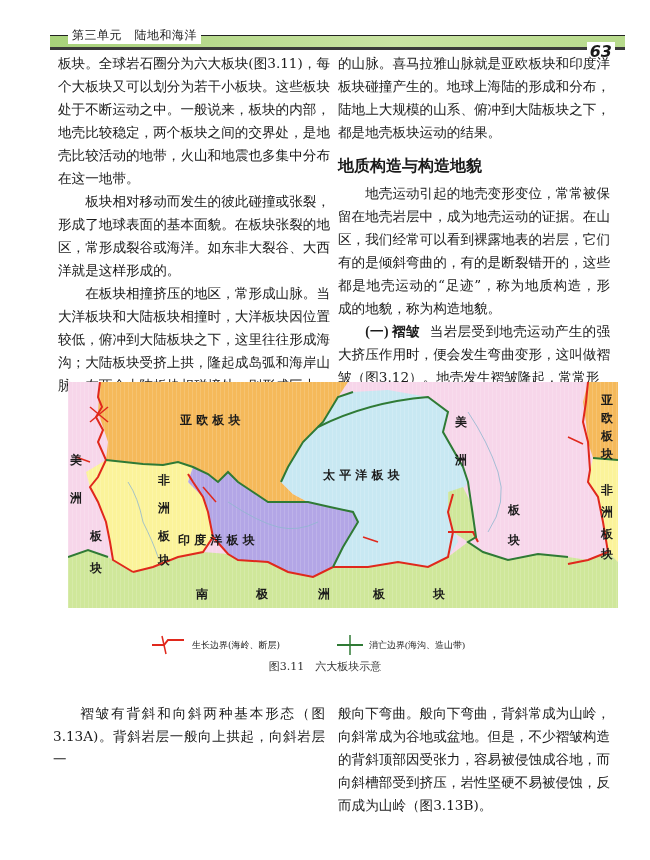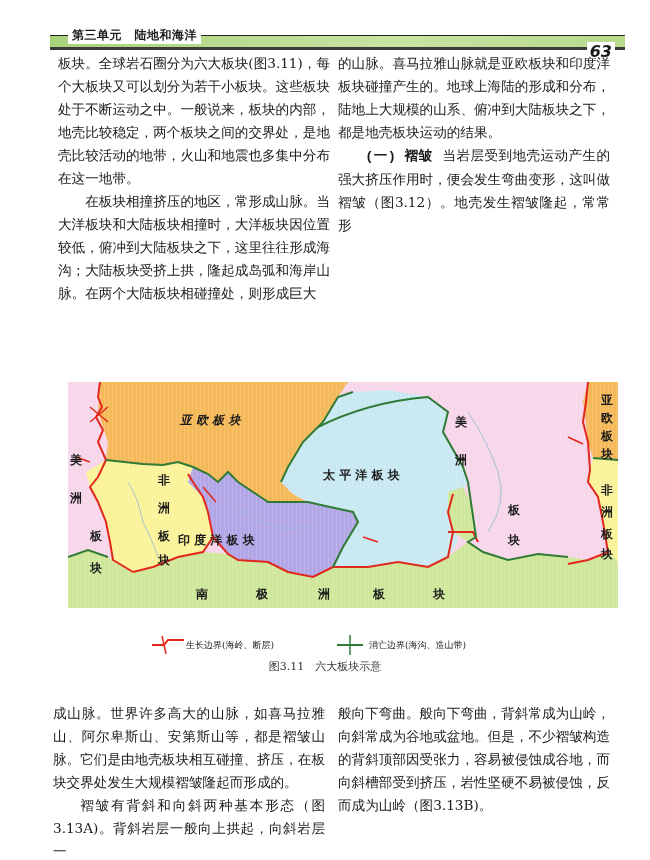--- a/index.html
+++ b/index.html
@@ -3,54 +3,57 @@
 <meta charset="utf-8">
 <style>
   html, body { margin:0; padding:0; background:#fff; }
   body { width:650px; height:860px; position:relative; overflow:hidden;
          font-family:"DejaVu Serif", "Liberation Serif", serif; color:#1a1a1a; }
   .header { position:absolute; left:50px; top:26px; width:575px; height:22px; }
   .header .band { position:absolute; left:0; right:0; top:10px; height:12px;
      background:linear-gradient(90deg,#a8d27a 0%,#c9e3a3 60%,#b7da8c 100%); }
   .header .rule { position:absolute; left:0; right:0; top:9px; height:1px; background:#222; }
   .header .bottom { position:absolute; left:0; right:0; top:21px; height:3px; background:#3a3a3a; }
-  .header .title { position:absolute; left:18px; top:1px; font-size:12px; font-weight:bold;
+  .header .title { position:absolute; left:18px; top:1px; font-size:12px; font-weight:normal;
      background:#fff; padding:0 4px; letter-spacing:0.5px; }
   .header .pnum { position:absolute; right:10px; top:16px; font-size:16px; font-weight:bold;
      font-style:italic; background:#fff; padding:0 3px; font-family:"DejaVu Sans", sans-serif; }
   .col { position:absolute; font-size:13.6px; line-height:23px; text-align:justify; }
   .col p { margin:0; }
   .col .ind { text-indent:2em; }
   .col h2 { margin:10px 0 4px 0; font-size:16px; font-weight:bold;
      font-family:"DejaVu Sans", sans-serif; line-height:24px; }
-  .term { font-weight:bold; font-family:Liberation Mono, monospace; margin-right:10px; }
+  .term { font-weight:bold; font-family:Liberation Serif, serif; margin-right:10px; }
   .map { position:absolute; left:68px; top:382px; width:550px; height:226px; overflow:hidden; }
   .map svg { display:block; }
   .legend { position:absolute; top:634px; font-size:9px; display:flex; align-items:center; }
   .caption { position:absolute; top:659px; left:0; width:650px; text-align:center; font-size:11px; color:#333; }
   .lbl { position:absolute; font-size:12px; font-weight:bold; font-family:"DejaVu Serif", serif; }
 </style>
 </head>
 <body>
 
 <div class="header">
   <div class="band"></div>
   <div class="rule"></div>
   <div class="bottom"></div>
   <span class="title">第三单元　陆地和海洋</span>
   <span class="pnum">63</span>
 </div>
 
 <div class="col" style="left:58px; top:52px; width:272px;">
   <p>板块。全球岩石圈分为六大板块(图3.11)，每个大板块又可以划分为若干小板块。这些板块处于不断运动之中。一般说来，板块的内部，地壳比较稳定，两个板块之间的交界处，是地壳比较活动的地带，火山和地震也多集中分布在这一地带。</p>
+  <p class="ind">板块相对移动而发生的彼此碰撞或张裂，形成了地球表面的基本面貌。在板块张裂的地区，常形成裂谷或海洋。如东非大裂谷、大西洋就是这样形成的。</p>
   <p class="ind">在板块相撞挤压的地区，常形成山脉。当大洋板块和大陆板块相撞时，大洋板块因位置较低，俯冲到大陆板块之下，这里往往形成海沟；大陆板块受挤上拱，隆起成岛弧和海岸山脉。在两个大陆板块相碰撞处，则形成巨大</p>
 </div>
 
 <div class="col" style="left:338px; top:52px; width:272px;">
   <p>的山脉。喜马拉雅山脉就是亚欧板块和印度洋板块碰撞产生的。地球上海陆的形成和分布，陆地上大规模的山系、俯冲到大陆板块之下，都是地壳板块运动的结果。</p>
+  <h2>地质构造与构造地貌</h2>
+  <p class="ind">地壳运动引起的地壳变形变位，常常被保留在地壳岩层中，成为地壳运动的证据。在山区，我们经常可以看到裸露地表的岩层，它们有的是倾斜弯曲的，有的是断裂错开的，这些都是地壳运动的“足迹”，称为地质构造，形成的地貌，称为构造地貌。</p>
   <p class="ind"><span class="term">(一) 褶皱</span><span>当岩层受到地壳运动产生的强大挤压作用时，便会发生弯曲变形，这叫做褶皱（图3.12）。地壳发生褶皱隆起，常常形</span></p>
 </div>
 
 <div class="map">
   <svg width="550" height="226" viewBox="0 0 550 226">
     <defs>
       <pattern id="stripe" width="4" height="4" patternUnits="userSpaceOnUse">
         <rect width="4" height="4" fill="none"></rect>
         <line x1="0" y1="0" x2="0" y2="4" stroke="#ffffff" stroke-opacity="0.18" stroke-width="1.5"></line>
       </pattern>
@@ -99,21 +102,21 @@
     <g stroke="#e0281c" stroke-width="1.5" fill="#e0281c">
       <line x1="22" y1="25" x2="40" y2="40"></line>
         <line x1="40" y1="25" x2="22" y2="40"></line>
       <line x1="8" y1="75" x2="22" y2="80"></line>
       <line x1="135" y1="105" x2="148" y2="120"></line>
       <line x1="295" y1="155" x2="310" y2="160"></line>
       <line x1="500" y1="55" x2="515" y2="62"></line>
     </g>
   </svg>
 
-  <span class="lbl" style="left:112px; top:30px;font-style:italic;">亚 欧 板 块</span>
+  <span class="lbl" style="left:112px; top:30px;">亚 欧 板 块</span>
   <span class="lbl" style="left:90px; top:90px;">非</span>
   <span class="lbl" style="left:90px; top:118px;">洲</span>
   <span class="lbl" style="left:90px; top:146px;">板</span>
   <span class="lbl" style="left:90px; top:170px;">块</span>
   <span class="lbl" style="left:110px; top:150px;">印 度 洋 板 块</span>
   <span class="lbl" style="left:255px; top:85px;">太 平 洋 板 块</span>
   <span class="lbl" style="left:2px; top:70px;">美</span>
   <span class="lbl" style="left:2px; top:108px;">洲</span>
   <span class="lbl" style="left:22px; top:146px;">板</span>
   <span class="lbl" style="left:22px; top:178px;">块</span>
@@ -134,32 +137,31 @@
   <span class="lbl" style="left:250px; top:204px;">洲</span>
   <span class="lbl" style="left:305px; top:204px;">板</span>
   <span class="lbl" style="left:365px; top:204px;">块</span>
 </div>
 
 <div class="legend" style="left:150px;">
   <svg width="36" height="22">
     <path d="M2,11 L14,11 L18,6 L34,6" stroke="#e0281c" stroke-width="2" fill="none"></path>
     <line x1="12" y1="2" x2="16" y2="20" stroke="#e0281c" stroke-width="1.5"></line>
   </svg>
-  <span style="">生长边界(海岭、断层)</span>
+  <span style="margin-left:6px;">生长边界(海岭、断层)</span>
 </div>
 <div class="legend" style="left:335px;">
   <svg width="30" height="22">
     <line x1="2" y1="11" x2="28" y2="11" stroke="#2f7a35" stroke-width="2"></line>
     <line x1="15" y1="1" x2="15" y2="21" stroke="#2f7a35" stroke-width="1.5"></line>
   </svg>
-  <span style="margin-left:4px;">消亡边界(海沟、造山带)</span>
+  <span style="margin-left:4px;font-family:Liberation Serif, serif;">消亡边界(海沟、造山带)</span>
 </div>
 
 <div class="caption">图3.11　六大板块示意</div>
 
 <div class="col" style="left:53px; top:702px; width:272px;">
-  <p>成山脉。世界许多高大的山脉，如喜马拉雅山、阿尔卑斯山、安第斯山等，都是褶皱山脉。它们是由地壳板块相互碰撞、挤压，在板块交界处发生大规模褶皱隆起而形成的。</p>
   <p class="ind">褶皱有背斜和向斜两种基本形态（图3.13A)。背斜岩层一般向上拱起，向斜岩层一</p>
 </div>
 
 <div class="col" style="left:338px; top:702px; width:272px;">
   <p>般向下弯曲。般向下弯曲，背斜常成为山岭，向斜常成为谷地或盆地。但是，不少褶皱构造的背斜顶部因受张力，容易被侵蚀成谷地，而向斜槽部受到挤压，岩性坚硬不易被侵蚀，反而成为山岭（图3.13B)。</p>
 </div>
 
 </body></html>

